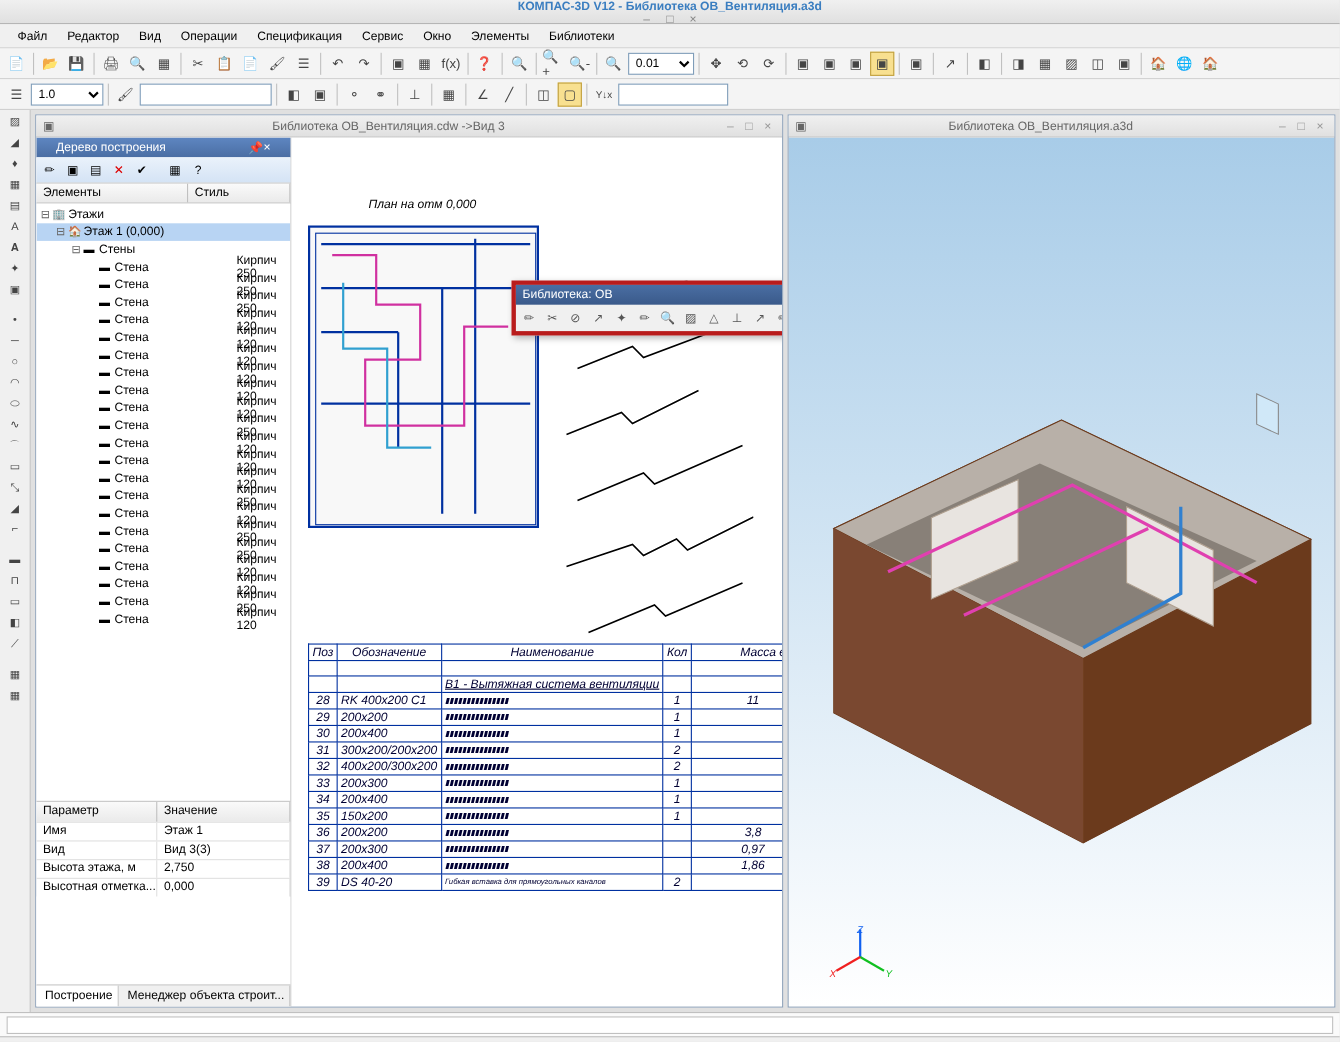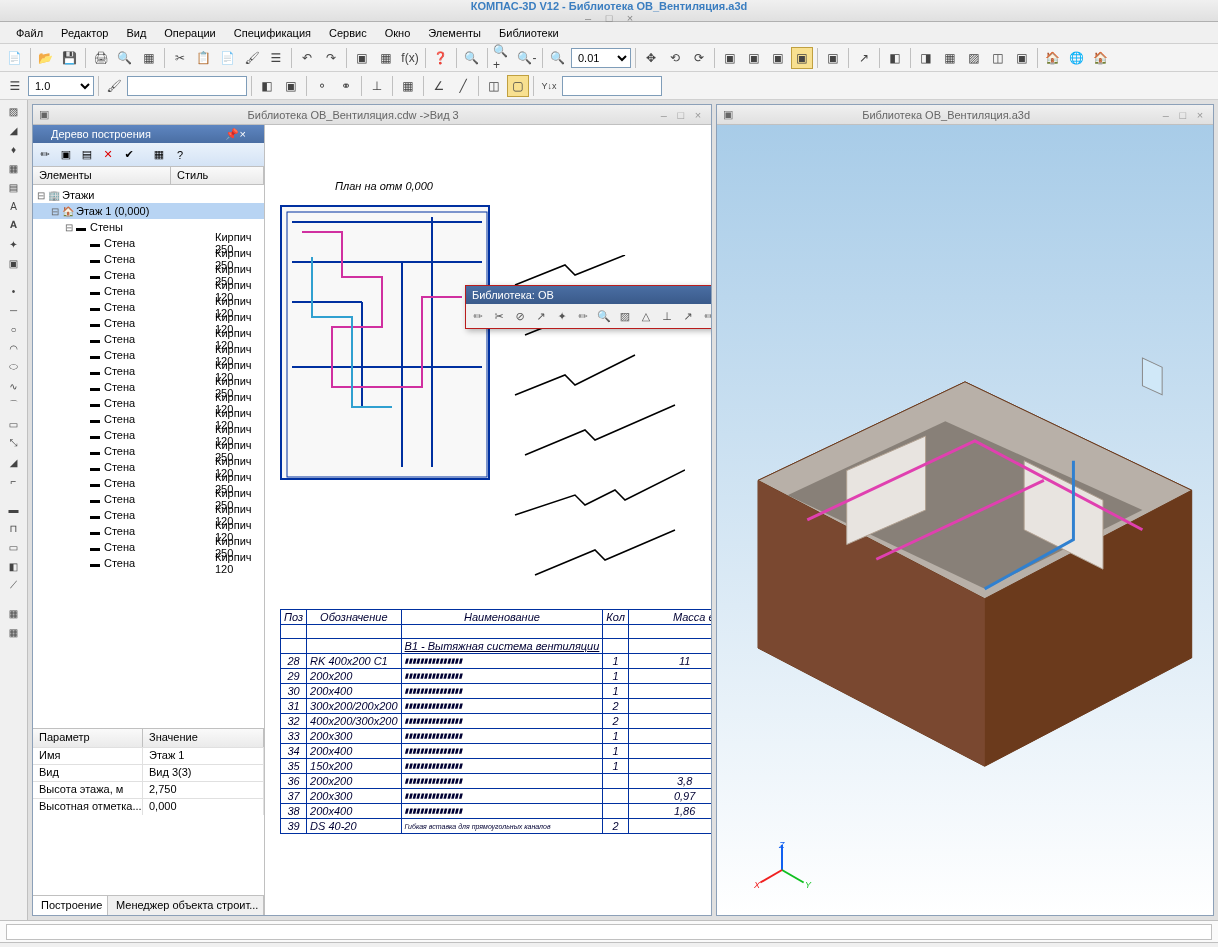--- a/index.html
+++ b/index.html
@@ -43,37 +43,37 @@
 .tree-body .tree-row.selected { background: #b8d4f3; }
 .proptable { border-top: 1px solid #c0c0c0; }
 .proptable .prop-header { display: flex; background: linear-gradient(#fafafa,#eaeaea); height: 18px; }
 .proptable .prop-header div { padding: 2px 6px; border-right: 1px solid #c0c0c0; }
 .pp-name { width: 110px; } .pp-val { flex: 1; }
 .proptable .prop-row { display: flex; border-top: 1px solid #e0e0e0; height: 17px; }
 .proptable .prop-row div { padding: 1px 6px; border-right: 1px solid #e0e0e0; overflow: hidden; white-space: nowrap; }
 .tree-tabs { height: 20px; background: #f0f0f0; border-top: 1px solid #c0c0c0; display: flex; }
 .tree-tabs span { padding: 3px 8px; border-right: 1px solid #c0c0c0; cursor: pointer; background: #fff; white-space: nowrap; overflow: hidden; }
 .canvas2d { flex: 1; background: #fff; position: relative; overflow: hidden; }
-.floatwin { position: absolute; background: #f0f0f0; border: 1px solid #b91c1c; box-shadow: 2px 2px 6px rgba(0,0,0,0.3); margin-top: 30px; }
+.floatwin { position: absolute; background: #f0f0f0; border: 4px solid #b91c1c; box-shadow: 2px 2px 6px rgba(0,0,0,0.3); }
 .floatwin .fw-title { height: 18px; background: linear-gradient(#4a6ea3,#3a5a8a); color: #fff; padding: 1px 6px; display: flex; align-items: center; font-size: 11px; }
 .floatwin .fw-title span:first-child { flex: 1; }
 .floatwin .fw-body { display: flex; padding: 2px; gap: 1px; }
 .floatwin .fw-body span { width: 20px; height: 20px; display: inline-flex; align-items: center; justify-content: center; cursor: pointer; border: 1px solid transparent; font-size: 11px; color: #555; }
 .canvas3d { flex: 1; background: linear-gradient(#a8cce8,#ffffff); position: relative; }
 .building { position: absolute; left: 10px; top: 40px; right: 10px; bottom: 60px; }
 .axis { position: absolute; left: 40px; bottom: 20px; width: 50px; height: 50px; }
 .axis .ax { position: absolute; width: 2px; height: 25px; transform-origin: bottom center; left: 24px; bottom: 25px; }
 .axis .ax.z { background: #1060f0; }
 .axis .ax.y { background: #10c020; transform: rotate(120deg); }
 .axis .ax.x { background: #f02020; transform: rotate(-120deg); }
 .axis .lbl { position: absolute; font-size: 9px; font-style: italic; }
 .drawing-preview { position: absolute; left: 10px; top: 30px; width: 420px; height: 420px; }
 .plan-box { position: absolute; left: 5px; top: 50px; width: 210px; height: 275px; border: 2px solid #0030a0; background: #f8f8f8; }
 .plan-title { position: absolute; left: 60px; top: 25px; font-style: italic; font-size: 11px; color: #000; }
-.spec-table { position: absolute; left: 15px; top: 484px; width: 340px; border-collapse: collapse; font-size: 9px; }
+.spec-table { position: absolute; left: 15px; top: 460px; width: 340px; border-collapse: collapse; font-size: 9px; }
 .spec-table th, .spec-table td { border: 1px solid #0030a0; padding: 1px 3px; text-align: center; font-style: italic; color: #003; height: 14px; white-space: nowrap; overflow: hidden; }
 .spec-table th { font-weight: normal; }
 .iso-lines { position: absolute; right: 10px; top: 100px; width: 180px; height: 340px; }
 .iso-lines svg { width: 100%; height: 100%; }
 .statusbar { height: 22px; background: #f0f0f0; border-top: 1px solid #c0c0c0; }
 .cmdbar { height: 22px; background: #fafafa; border-top: 1px solid #c0c0c0; display: flex; align-items: center; padding: 0 6px; }
 .cmdinput { flex: 1; border: 1px solid #c0c0c0; height: 16px; background: #fff; }
 .tree-wrap { position: relative; flex: 1; overflow-y: auto; }
 </style>
 </head>

